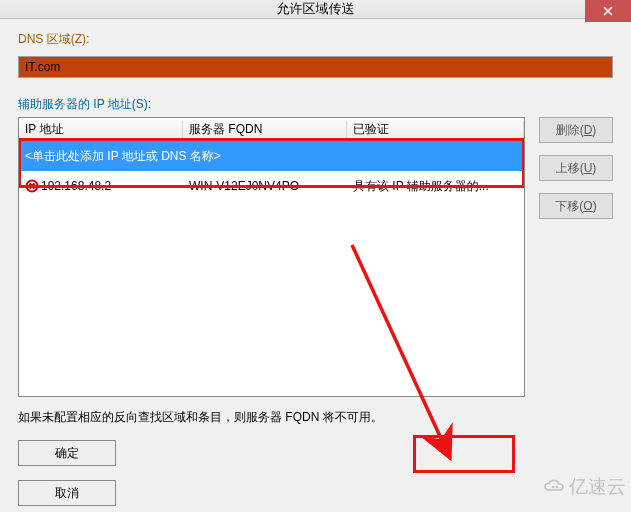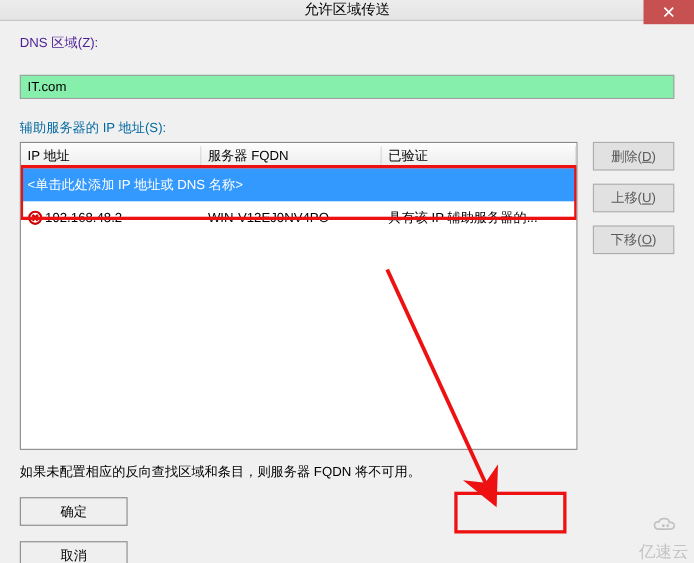--- a/index.html
+++ b/index.html
@@ -46,24 +46,24 @@
     align-items: center;
     justify-content: center;
   }
   .titlebar .close-btn svg { stroke: #fff; stroke-width: 1.6; }
   .body {
     flex: 1;
     padding: 12px 18px 8px 18px;
     display: flex;
     flex-direction: column;
   }
-  .label { margin-bottom: 20px; color: #4c1d95; }
+  .label { margin-bottom: 8px; color: #a16207; }
   .textbox {
     border: 1px solid #a0a0a0;
-    background: #86efac;
+    background: #c2410c;
     height: 22px;
     padding: 2px 6px;
     box-sizing: border-box;
     display: flex;
     align-items: center;
     color: #000;
   }
   .section2-label { margin-top: 18px; margin-bottom: 4px; color:#0369a1; }
   .mid-row {
     display: flex;
@@ -174,29 +174,28 @@
     pointer-events: none;
   }
   .arrow-overlay {
     position: absolute;
     left: 0; top: 0;
     pointer-events: none;
   }
   .watermark {
     position: absolute;
     right: 5px;
-    bottom: 1px;
+    bottom: 12px;
     display: flex;
     align-items: center;
     gap: 4px;
     color: #bababa;
-    font-size: 15px;
+    font-size: 19px;
     opacity: 0.85;
     pointer-events: none;
-    flex-direction: column;
   }
   .watermark .cloud svg path { fill: none; stroke: #bababa; stroke-width: 1.5; }
 </style>
 </head>
 <body>
 
 <div class="dialog">
   <div class="titlebar">
     <div class="title">允许区域传送</div>
     <div class="close-btn">

